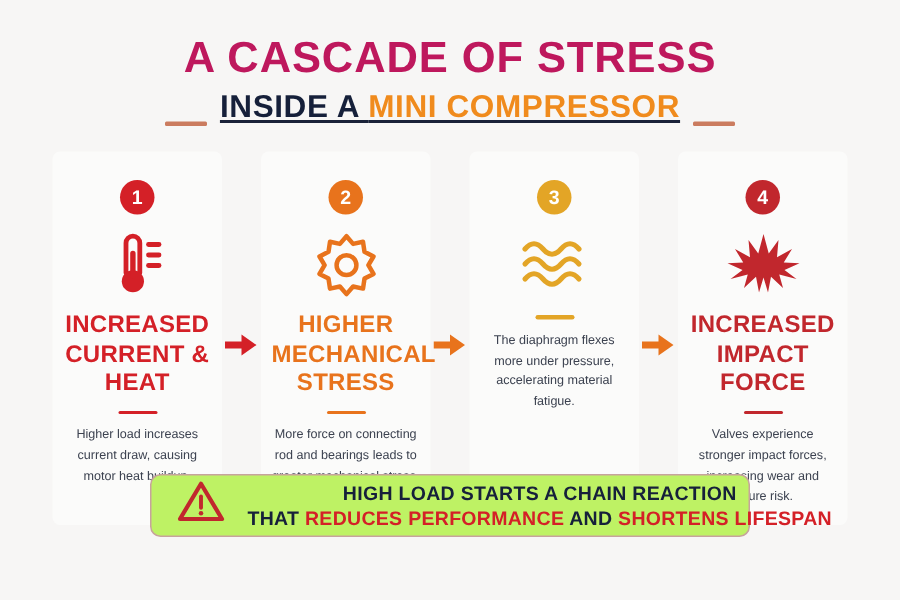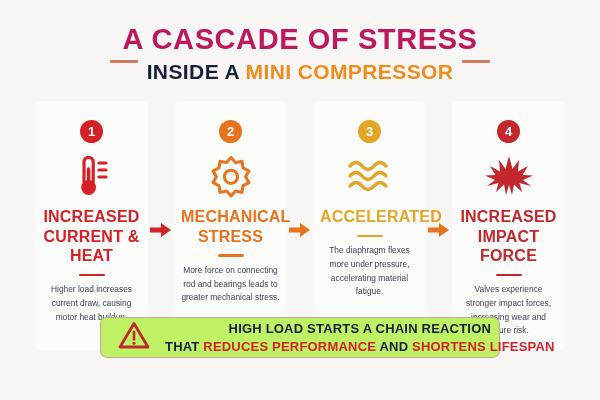--- a/index.html
+++ b/index.html
@@ -27,24 +27,25 @@
     font-size: 29px;
     font-weight: bold;
     letter-spacing: 0.6px;
     color: #be185d;
     line-height: 1.05;
     white-space: nowrap;
   }
 
   .subtitle-row {
     display: flex;
-    align-items: flex-start;
+    align-items: flex-end;
     justify-content: center;
     gap: 9px;
     margin-top: 6px;
+    text-decoration: underline;
   }
 
   .sub-dash {
     width: 28px;
     height: 3px;
     background: #cb7c5f;
     border-radius: 1px;
     flex: none;
   }
 
@@ -204,20 +205,21 @@
     <div class="badge" style="background:#e8731c">2</div>
     <div class="icon-wrap">
       <svg width="46" height="46" viewBox="0 0 46 46">
         <g fill="none" stroke="#e8731c" stroke-width="3" stroke-linejoin="round" stroke-linecap="round">
           <path d="M23 4.5 L27.4 9.6 L34 8.2 L35 14.9 L41 18 L37.6 23.8 L41 29.6 L35 32.7 L34 39.4 L27.4 38 L23 43.1 L18.6 38 L12 39.4 L11 32.7 L5 29.6 L8.4 23.8 L5 18 L11 14.9 L12 8.2 L18.6 9.6 Z"></path>
           <circle cx="23" cy="23.8" r="6.6"></circle>
         </g>
       </svg>
     </div>
     <div class="card-title">
+      <div style="color:#e8731c">HIGHER</div>
       <div style="color:#e8731c">MECHANICAL STRESS</div>
     </div>
     <div class="divider" style="background:#e8731c"></div>
     <div class="card-body">More force on connecting rod and bearings leads to greater mechanical stress.</div>
   </div>
 
   <div class="arrow">
     <svg width="22" height="16" viewBox="0 0 22 16">
       <path d="M0 5.6 L11 5.6 L11 1 L21 8 L11 15 L11 10.4 L0 10.4 Z" fill="#e8731c"></path>
     </svg>
@@ -228,21 +230,20 @@
     <div class="icon-wrap">
       <svg width="48" height="38" viewBox="0 0 48 38">
         <g fill="none" stroke="#e3a526" stroke-width="3.4" stroke-linecap="round">
           <path d="M4 9 q6 -7 12 0 t12 0 t12 0"></path>
           <path d="M4 19 q6 -7 12 0 t12 0 t12 0"></path>
           <path d="M4 29 q6 -7 12 0 t12 0 t12 0"></path>
         </g>
       </svg>
     </div>
     <div class="card-title">
-      <div style="color:#e3a526">ACCELERATED</div>
     </div>
     <div class="divider" style="background:#e3a526"></div>
     <div class="card-body">The diaphragm flexes more under pressure, accelerating material fatigue.</div>
   </div>
 
   <div class="arrow">
     <svg width="22" height="16" viewBox="0 0 22 16">
       <path d="M0 5.6 L11 5.6 L11 1 L21 8 L11 15 L11 10.4 L0 10.4 Z" fill="#e8731c"></path>
     </svg>
   </div>

